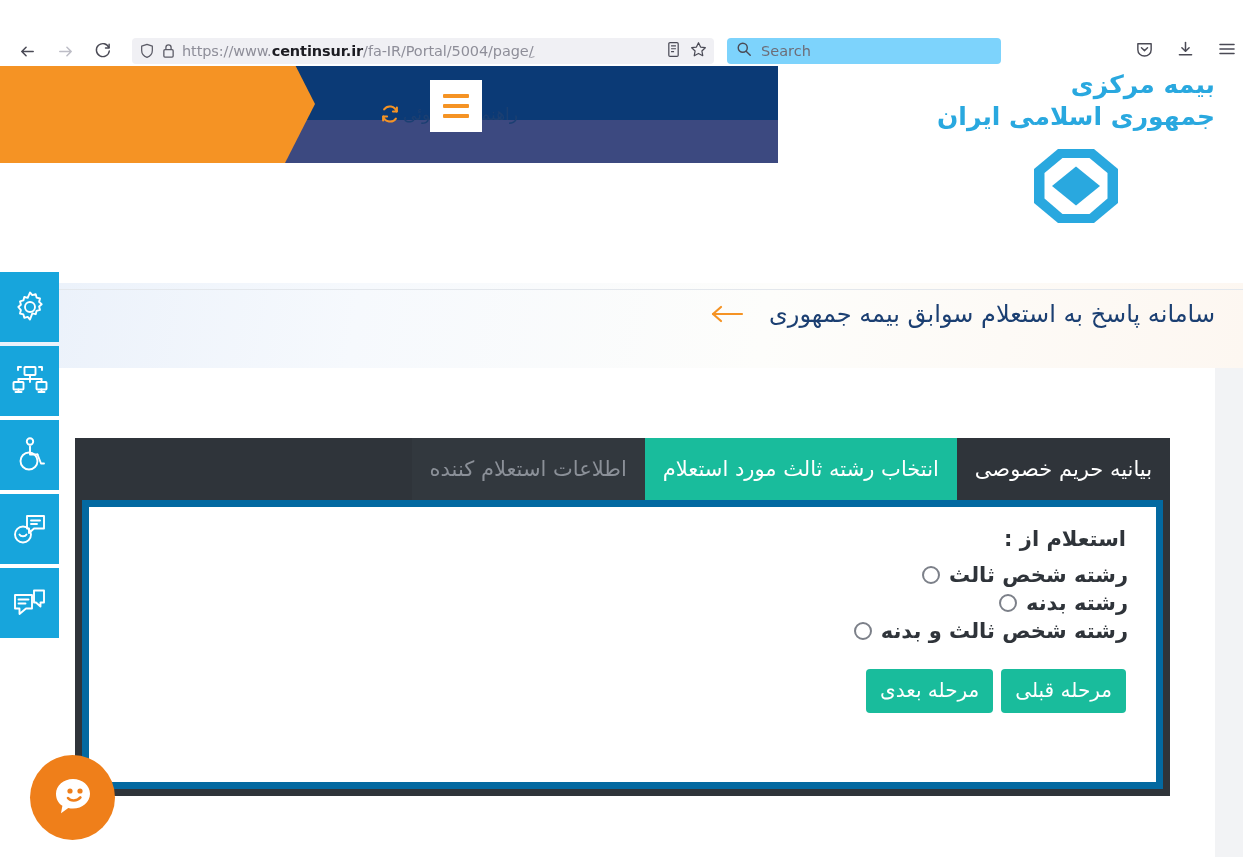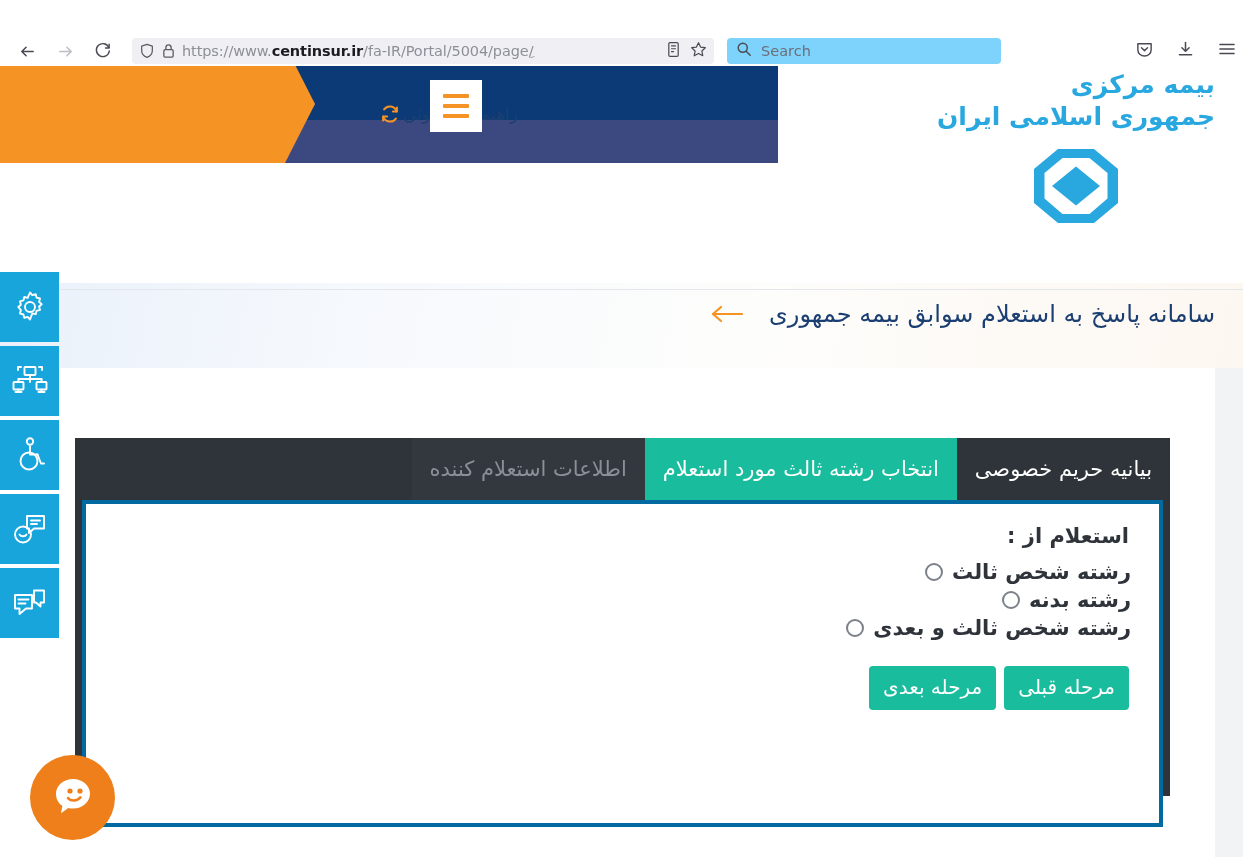--- a/index.html
+++ b/index.html
@@ -291,23 +291,23 @@
     color: #ffffff;
   }
   .tab.muted {
     color: #8b9098;
     background: #32383e;
   }
 
   .panel-body {
     position: absolute;
     top: 62px; left: 7px;
-    width: 1081px; height: 327px;
-    background: #ffffff;
-    border: 4px solid #0369a1;
+    width: 1081px; height: 289px;
+    background: #ffffff;
+    border: 7px solid #0369a1;
     direction: rtl;
     padding: 20px 28px 0 0;
   }
   .field-label {
     font-size: 21px;
     color: #2f343a;
     font-weight: bold;
     text-align: right;
     margin-bottom: 12px;
     padding-right: 2px;
@@ -625,21 +625,21 @@
     <div class="radio-list">
       <label class="radio-row">
         <span class="radio-label">رشته شخص ثالث</span>
         <span class="radio-dot"></span>
       </label>
       <label class="radio-row">
         <span class="radio-label">رشته بدنه</span>
         <span class="radio-dot"></span>
       </label>
       <label class="radio-row">
-        <span class="radio-label">رشته شخص ثالث و بعدی</span>
+        <span class="radio-label">رشته شخص ثالث و بدنه</span>
         <span class="radio-dot"></span>
       </label>
     </div>
 
     <div class="btn-row">
       <button class="btn">مرحله قبلی</button>
       <button class="btn">مرحله بعدی</button>
     </div>
   </div>
 </div>

